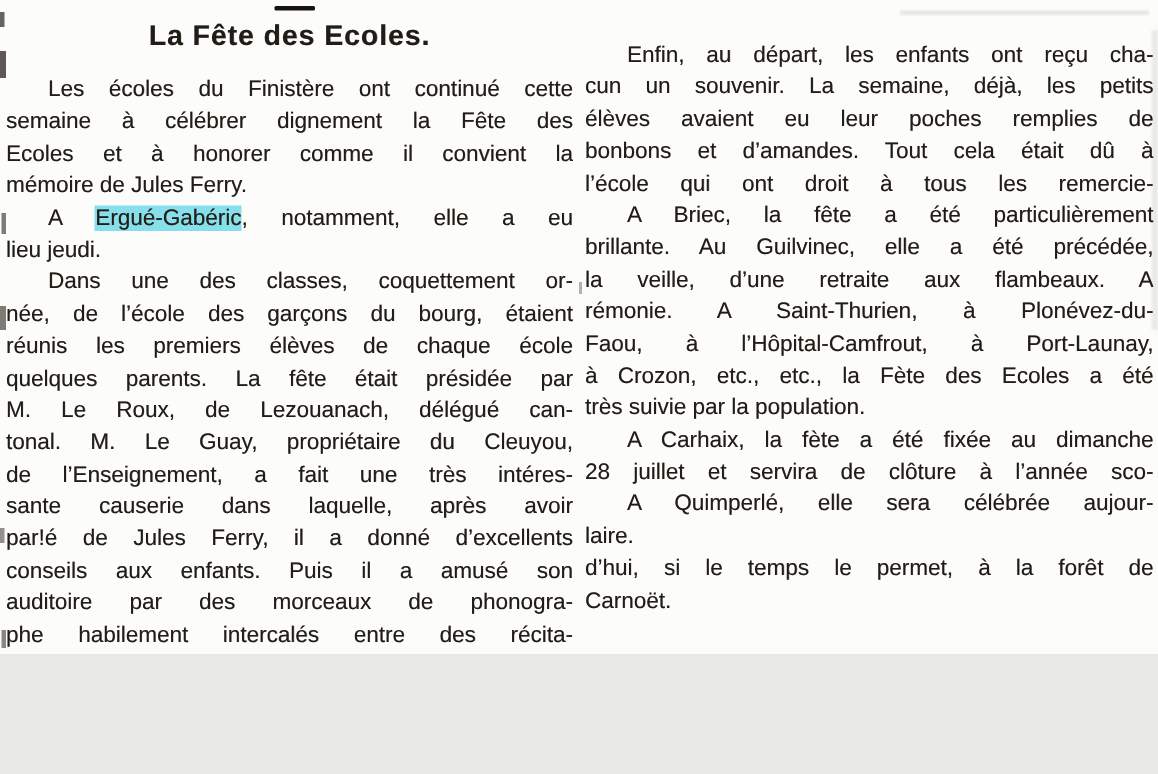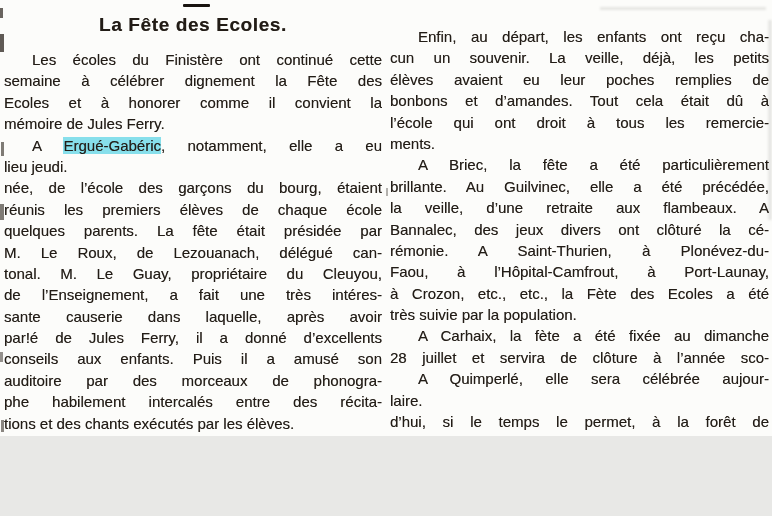--- a/index.html
+++ b/index.html
@@ -68,45 +68,44 @@
 
   <div id="title">La Fête des Ecoles.</div>
 
   <div id="left-lines" class="col">
       <div class="line indent"><span>Les écoles du Finistère ont continué cette</span></div>
       <div class="line"><span>semaine à célébrer dignement la Fête des</span></div>
       <div class="line"><span>Ecoles et à honorer comme il convient la</span></div>
       <div class="line last"><span>mémoire de Jules Ferry.</span></div>
       <div class="line indent"><span>A </span><span class="highlight">Ergué-Gabéric</span><span>, notamment, elle a eu</span></div>
       <div class="line last"><span>lieu jeudi.</span></div>
+      <div class="line indent"><span>Dans une des classes, coquettement or-</span></div>
       <div class="line"><span>née, de l’école des garçons du bourg, étaient</span></div>
       <div class="line"><span>réunis les premiers élèves de chaque école</span></div>
       <div class="line"><span>quelques parents. La fête était présidée par</span></div>
       <div class="line"><span>M. Le Roux, de Lezouanach, délégué can-</span></div>
       <div class="line"><span>tonal. M. Le Guay, propriétaire du Cleuyou,</span></div>
       <div class="line"><span>de l’Enseignement, a fait une très intéres-</span></div>
       <div class="line"><span>sante causerie dans laquelle, après avoir</span></div>
       <div class="line"><span>par!é de Jules Ferry, il a donné d’excellents</span></div>
       <div class="line"><span>conseils aux enfants. Puis il a amusé son</span></div>
       <div class="line"><span>auditoire par des morceaux de phonogra-</span></div>
       <div class="line"><span>phe habilement intercalés entre des récita-</span></div>
       <div class="line last"><span>tions et des chants exécutés par les élèves.</span></div>
     </div>
 
   <div id="right-lines" class="col">
       <div class="line indent"><span>Enfin, au départ, les enfants ont reçu cha-</span></div>
-      <div class="line"><span>cun un souvenir. La veille, déjà, les petits</span></div>
+      <div class="line"><span>cun un souvenir. La semaine, déjà, les petits</span></div>
       <div class="line"><span>élèves avaient eu leur poches remplies de</span></div>
       <div class="line"><span>bonbons et d’amandes. Tout cela était dû à</span></div>
       <div class="line"><span>l’école qui ont droit à tous les remercie-</span></div>
-      <div class="line last"><span>ments.</span></div>
       <div class="line indent"><span>A Briec, la fête a été particulièrement</span></div>
       <div class="line"><span>brillante. Au Guilvinec, elle a été précédée,</span></div>
       <div class="line"><span>la veille, d’une retraite aux flambeaux. A</span></div>
-      <div class="line"><span>Bannalec, des jeux divers ont clôturé la cé-</span></div>
       <div class="line"><span>rémonie. A Saint-Thurien, à Plonévez-du-</span></div>
       <div class="line"><span>Faou, à l’Hôpital-Camfrout, à Port-Launay,</span></div>
       <div class="line"><span>à Crozon, etc., etc., la Fète des Ecoles a été</span></div>
       <div class="line last"><span>très suivie par la population.</span></div>
       <div class="line indent"><span>A Carhaix, la fète a été fixée au dimanche</span></div>
       <div class="line"><span>28 juillet et servira de clôture à l’année sco-</span></div>
       <div class="line indent"><span>A Quimperlé, elle sera célébrée aujour-</span></div>
       <div class="line last"><span>laire.</span></div>
       <div class="line"><span>d’hui, si le temps le permet, à la forêt de</span></div>
       <div class="line last"><span>Carnoët.</span></div>

